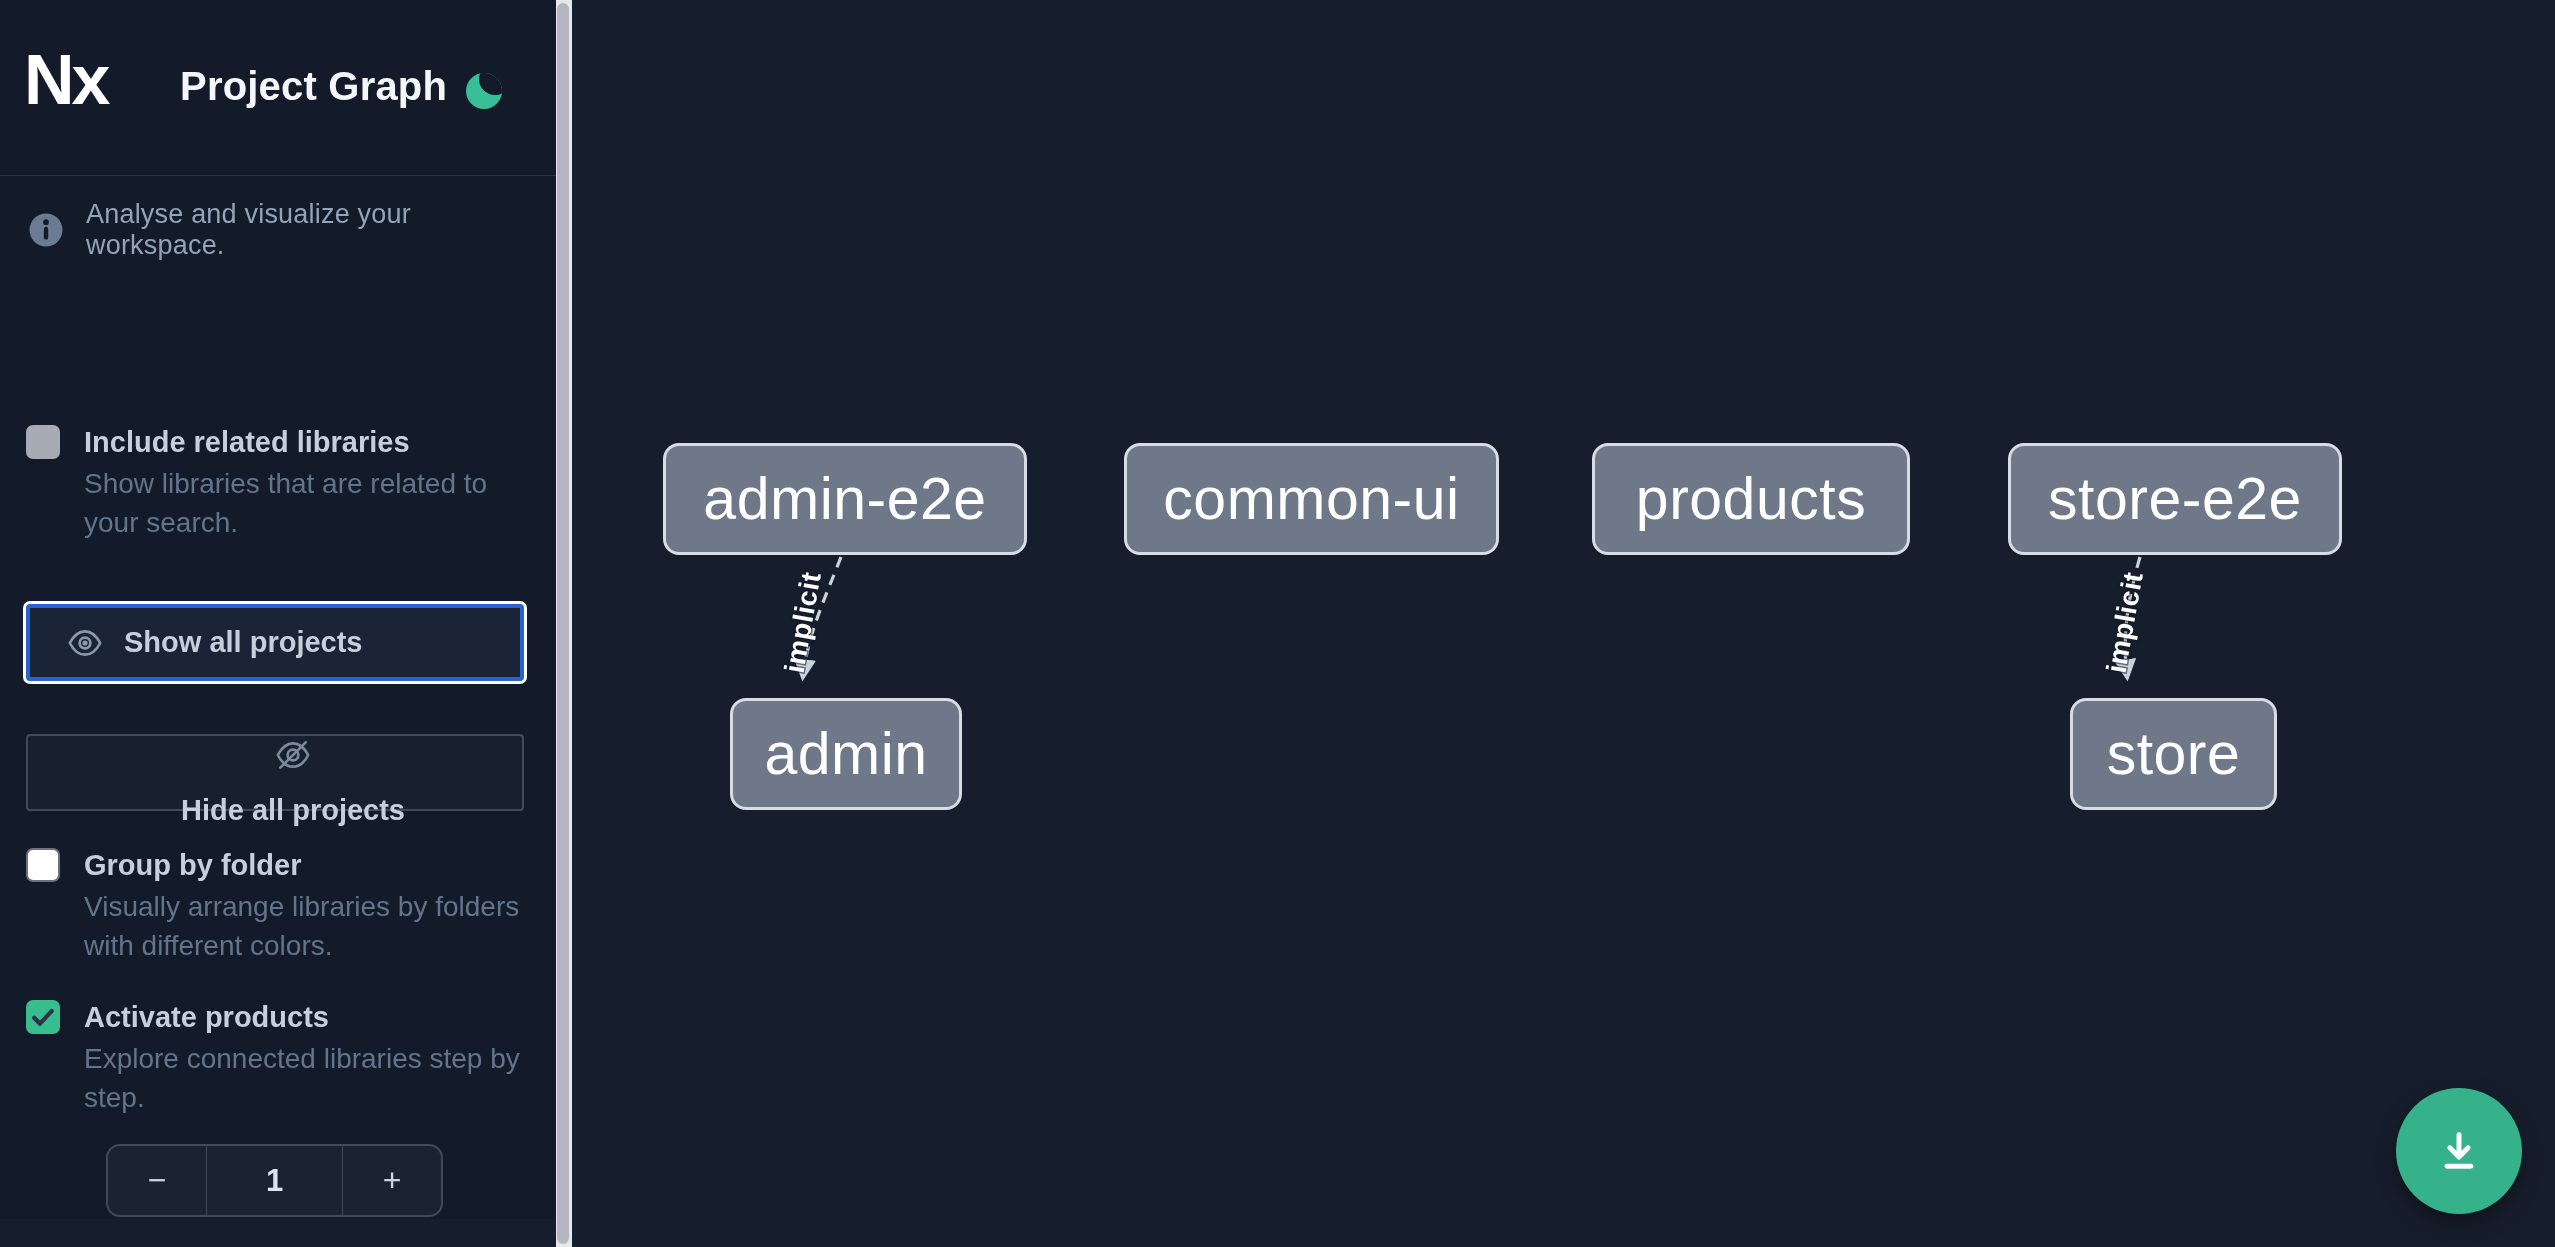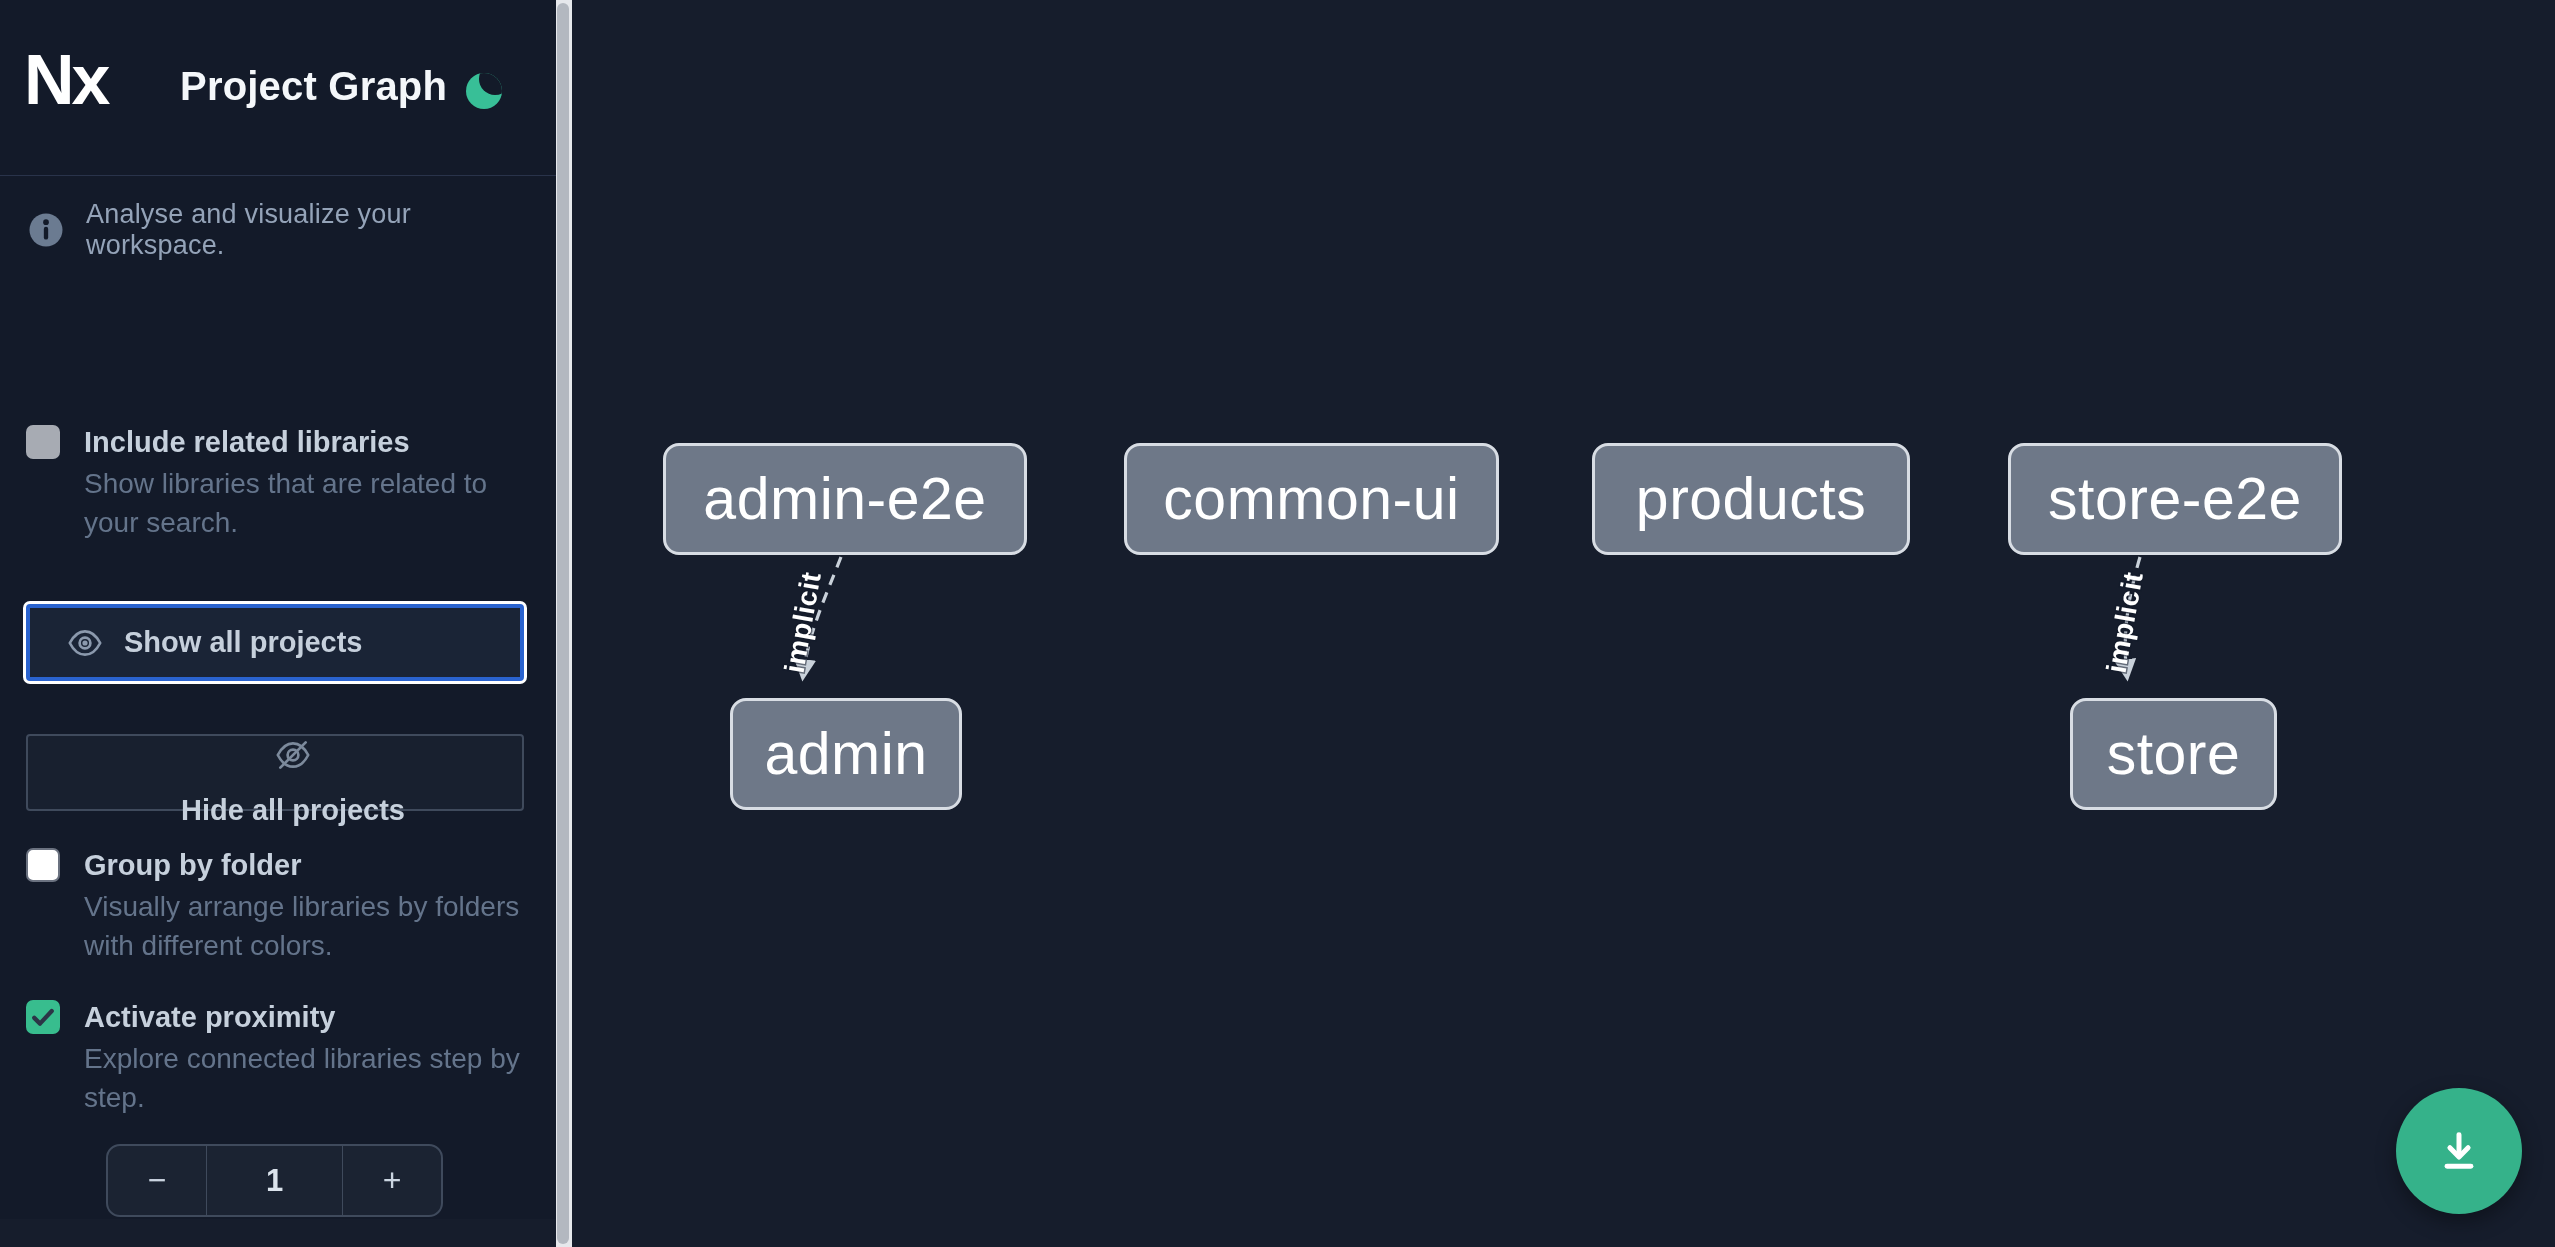--- a/index.html
+++ b/index.html
@@ -207,21 +207,21 @@
     </div>
   </div>
 
   <div class="toggle-row row-proximity">
     <span class="cb cb-green">
       <svg viewBox="0 0 24 24" width="30" height="30" fill="none" stroke="#2c3547" stroke-width="3.4" stroke-linecap="round" stroke-linejoin="round">
         <path d="M5 12.7l4.6 4.6L19 7.2"></path>
       </svg>
     </span>
     <div class="toggle-text">
-      <div class="toggle-label">Activate proximity</div>
+      <div class="toggle-label">Activate products</div>
       <div class="toggle-desc">Explore connected libraries step by step.</div>
     </div>
   </div>
 
   <div class="stepper">
     <button class="step-minus">−</button>
     <div class="step-val">1</div>
     <button class="step-plus">+</button>
   </div>
 </aside>

